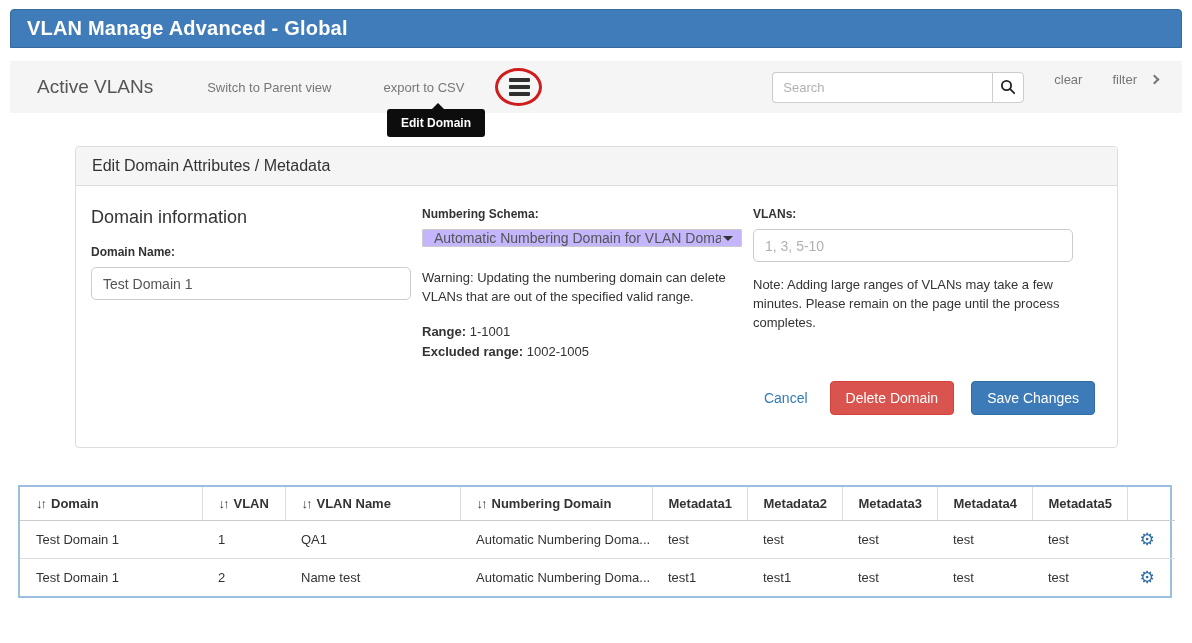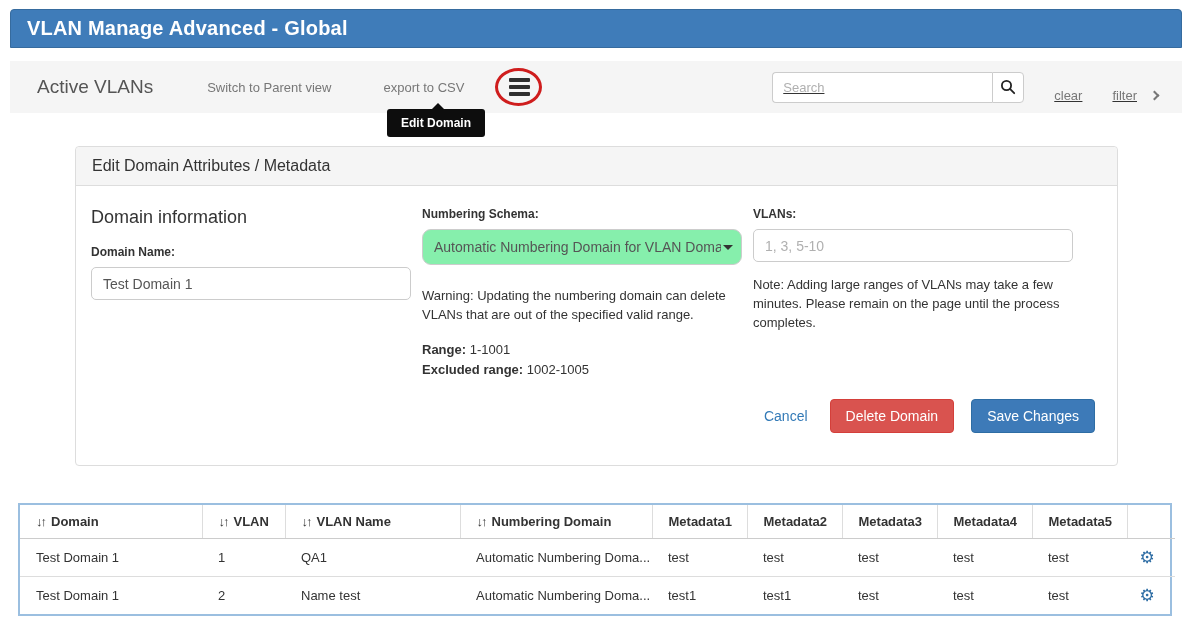--- a/index.html
+++ b/index.html
@@ -22,21 +22,21 @@
   .menu-btn { position: relative; width: 30px; height: 26px; display: flex; flex-direction: column;
     justify-content: center; align-items: center; gap: 3px; cursor: pointer; background: transparent; border: 0; }
   .menu-btn .bar { width: 21px; height: 4px; background: #2f2f2f; border-radius: 1px; }
   .annot-circle { position: absolute; left: -9px; top: -6px; width: 47px; height: 38px;
     border: 3px solid #cf1d1d; border-radius: 50%; pointer-events: none; }
   .tooltip { position: absolute; left: 377px; top: 48px; background: #0d0d0d; color: #fff;
     font-size: 12px; font-weight: bold; padding: 7px 14px; border-radius: 3px; white-space: nowrap; }
   .tooltip .arrow { position: absolute; top: -6px; left: 44px; width: 0; height: 0;
     border-left: 7px solid transparent; border-right: 7px solid transparent; border-bottom: 7px solid #0d0d0d; }
 
-  .search-group { margin-left: auto; display: flex; align-items: flex-end; text-decoration: underline; }
+  .search-group { margin-left: auto; display: flex; align-items: flex-start; }
   .search-input { width: 220px; height: 31px; border: 1px solid #ccc; border-right: none;
     border-radius: 4px 0 0 4px; padding: 0 10px; font-size: 13px; color: #555; background: #fff; }
   .search-input::placeholder { color: #b0b0b0; }
   .search-btn { width: 32px; height: 31px; background: #fff; border: 1px solid #ccc;
     border-radius: 0 4px 4px 0; display: flex; align-items: center; justify-content: center; cursor: pointer; }
   .clear-link { margin-left: 30px; }
   .filter-link { margin-left: 30px; display: inline-flex; align-items: center; gap: 14px; }
   .chev { display: inline-block; width: 7px; height: 7px; border-top: 2px solid #777;
     border-right: 2px solid #777; transform: rotate(45deg); margin-top: 1px; }
 
@@ -45,21 +45,21 @@
   .panel-heading { background: #f5f5f5; border-bottom: 1px solid #ddd; border-radius: 4px 4px 0 0;
     padding: 10px 16px; font-size: 16px; color: #333; }
   .panel-body { padding: 21px 22px 32px 15px; }
   .cols { display: flex; gap: 11px; }
   .col { width: 320px; }
   .col h2 { font-size: 18px; font-weight: normal; color: #333; margin-bottom: 17px; }
   .field-label { font-size: 12px; font-weight: bold; color: #333; margin-bottom: 8px; }
   .text-input { width: 100%; height: 33px; border: 1px solid #ccc; border-radius: 5px;
     padding: 0 11px; font-size: 14px; color: #555; background: #fff; }
   .text-input::placeholder { color: #b0b0b0; }
-  .select-btn { width: 100%; height: 36px; border: 1px solid #ccc; border-radius: 9px; background: #86efac;
+  .select-btn { width: 100%; height: 18px; border: 1px solid #ccc; border-radius: 1px; background: #c4b5fd;
     display: flex; align-items: center; font-size: 14px; color: #555; padding: 0 8px 0 11px;
     cursor: pointer; white-space: nowrap; overflow: hidden; }
   .select-btn .caret { margin-left: 2px; width: 0; height: 0; border-left: 5px solid transparent;
     border-right: 5px solid transparent; border-top: 5px solid #333; flex: 0 0 auto; }
   .help-text { font-size: 13px; color: #333; line-height: 1.45; margin-top: 22px; }
   .range-line { font-size: 13px; margin-top: 17px; }
   .range-line + .range-line { margin-top: 5px; }
   .range-line b { font-weight: bold; }
   .panel-actions { display: flex; align-items: center; justify-content: flex-end; gap: 17px; margin-top: 22px; }
   .cancel-link { color: #337ab7; font-size: 14px; text-decoration: none; cursor: pointer; margin-right: 5px; }

